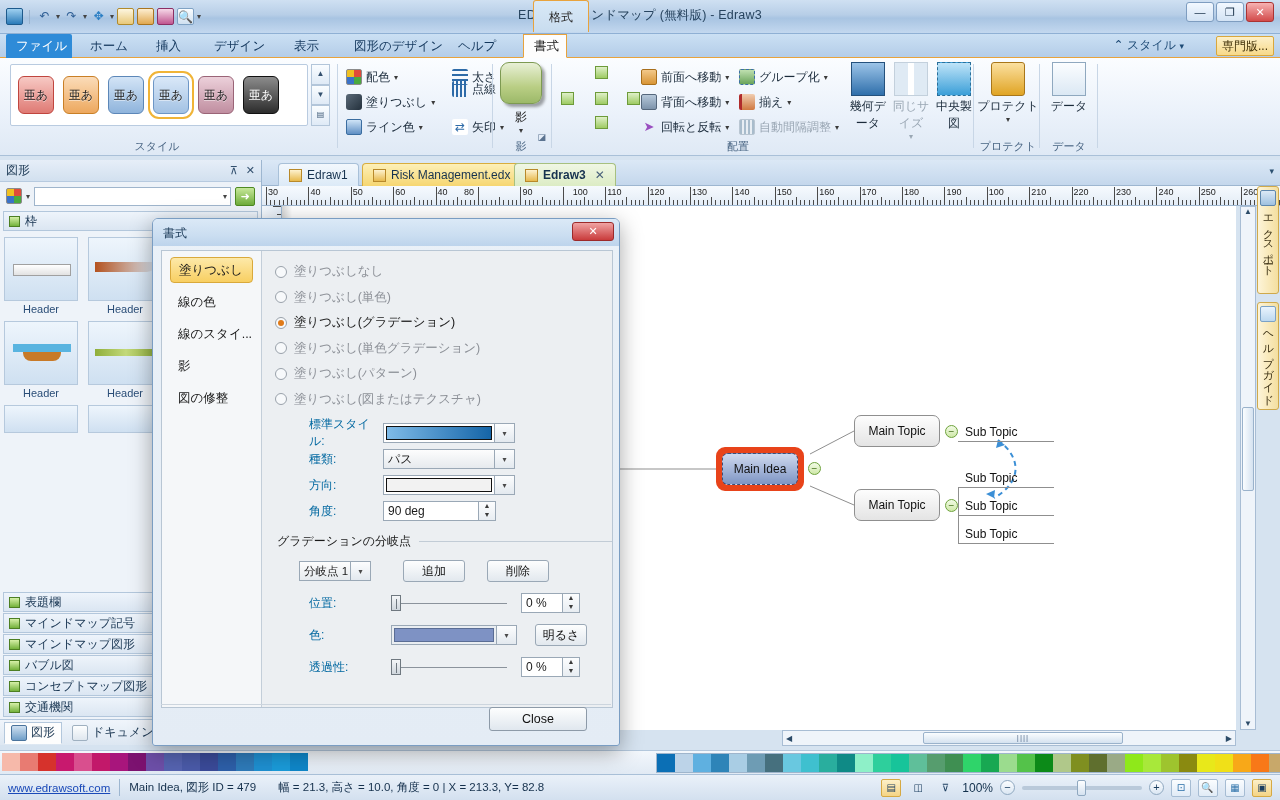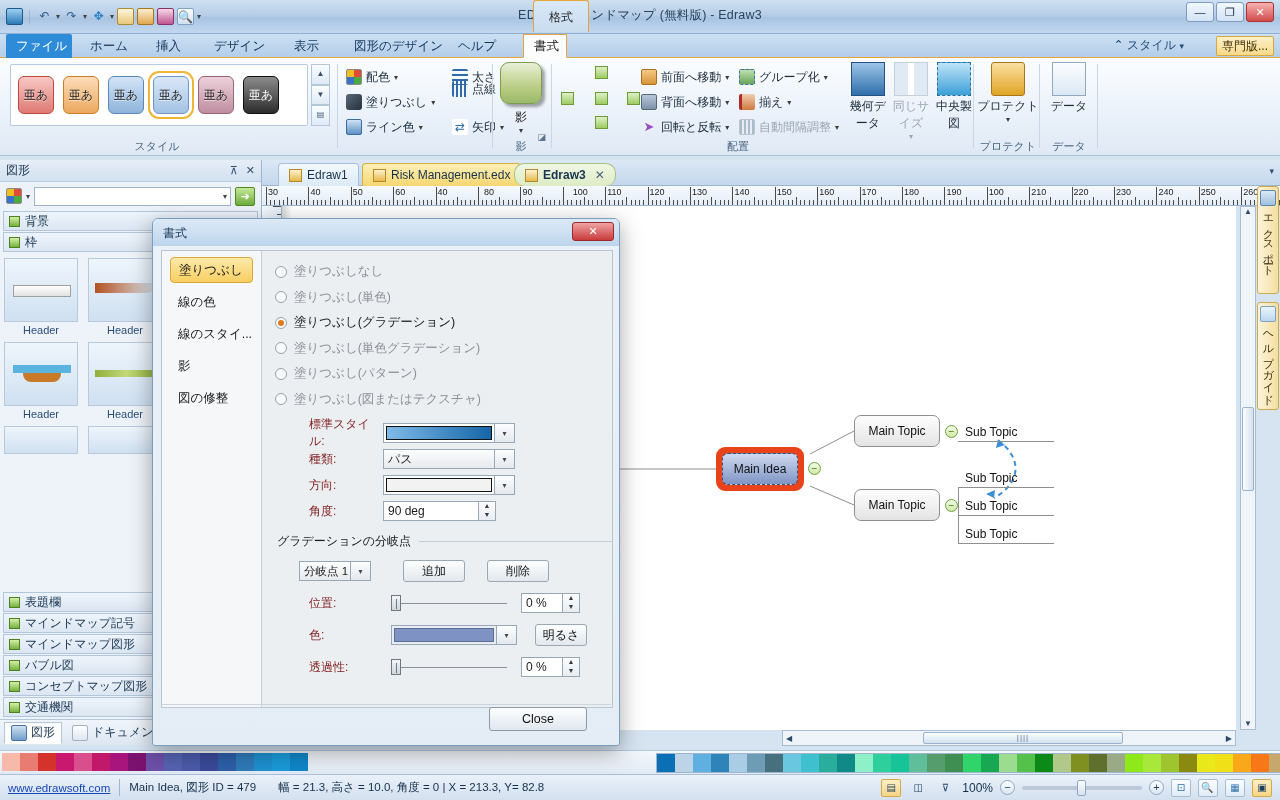--- a/index.html
+++ b/index.html
@@ -144,21 +144,21 @@
   .foottab.act{ background:#fdfdfd; border:1px solid #b3c7dc; border-bottom-color:#fdfdfd;}
 
   
   #doctabs{ position:absolute; left:262px; top:160px; width:1018px; height:26px;
     background:linear-gradient(#dbe8f6,#c4d7ec); border-bottom:1px solid #9db6d0;text-align:right;}
   .dtab{ position:absolute; top:3px; height:23px; display:flex; align-items:center; gap:5px;
     padding:0 10px; font-size:12px; border:1px solid #a8c0d8; border-bottom:none;
     border-top-left-radius:4px; border-top-right-radius:4px; color:#16324f;}
   .dtab.t1{ background:linear-gradient(#f3f8fd,#dceaf7);}
   .dtab.t2{ background:linear-gradient(#fdf0b8,#f6d671); border-color:#d9ad3e;}
-  .dtab.t3{ background:linear-gradient(#f0f7e4,#dcecc4); border-color:#a7c080; font-weight:bold;border-radius:10px;}
+  .dtab.t3{ background:linear-gradient(#f0f7e4,#dcecc4); border-color:#a7c080; font-weight:bold;}
   .doc-ic{width:13px;height:13px;background:linear-gradient(#fdf2cf,#e7b94c);border:1px solid #b8892a;position:relative;}
   #tabs-caret{position:absolute;right:6px;top:6px;font-size:9px;color:#2c5070;}
 
   
   #hruler{ position:absolute; left:262px; top:186px; width:1018px; height:20px;
     background:linear-gradient(#f6fafe,#e3ecf6); border-bottom:1px solid #9db6d0; overflow:hidden;}
   #vruler{ position:absolute; left:262px; top:206px; width:20px; height:524px;
     background:linear-gradient(90deg,#f6fafe,#e3ecf6); border-right:1px solid #9db6d0;}
   #canvas{ position:absolute; left:282px; top:206px; width:954px; height:524px;
     background:#fff; overflow:hidden;}
@@ -247,21 +247,21 @@
   .navitem{ height:26px; margin:6px 8px 0; display:flex; align-items:center; padding-left:8px;
     font-size:12.5px; color:#1a1a1a; border-radius:4px;}
   .navitem.sel{ background:linear-gradient(#fde9a9,#f8cf62); border:1px solid #d9a93b;}
   #dlg-main{ position:absolute; left:101px; top:0; right:0; bottom:0; padding:8px 0 0 12px;}
   .radiorow{ height:25.5px; display:flex; align-items:center; gap:7px; font-size:12.5px;}
   .radiorow.dim{ color:#8d9198;}
   .radio{ width:12px;height:12px;border-radius:50%; border:1px solid #9aa2ab; background:#f7f9fb;
     display:flex;align-items:center;justify-content:center;}
   .radio .dot{ width:6px;height:6px;border-radius:50%; background:#e07a18;}
   .frow{ display:flex; align-items:center; height:26px; margin-top:0;}
-  .flabel{ width:108px; font-size:12px; color:#7f1d1d; padding-left:34px;}
+  .flabel{ width:108px; font-size:12px; color:#0369a1; padding-left:34px;}
   .fbox{ height:20px; border:1px solid #9aa8b6; background:#fff; display:flex; align-items:center;}
   .combo{ display:flex; align-items:center; }
   .comboarrow{ width:20px;height:20px; border:1px solid #9aa8b6; border-left:none;
     background:linear-gradient(#fcfdfe,#e3e9ef); font-size:8px; color:#4a4a4a;
     display:flex;align-items:center;justify-content:center;}
   .spinner{ width:17px; height:20px; border:1px solid #9aa8b6; border-left:none;
     background:linear-gradient(#fcfdfe,#e8edf2); display:flex;flex-direction:column;}
   .spinner div{flex:1; font-size:7px; text-align:center; color:#3a3a3a; line-height:8px;}
   .sectiontitle{ font-size:12px; color:#1a1a1a; margin:9px 0 0 2px; display:flex; align-items:center; gap:8px;}
   .sectionline{ flex:1; height:1px; background:#c2ccd6;}
@@ -494,24 +494,20 @@
   <div id="lp-search">
     <span class="ic16" style="background:conic-gradient(#e04b3a 0 25%,#4aa93f 0 50%,#3a72c8 0 75%,#f0c020 0 100%);border:1px solid #8b8b8b"></span>
     <span class="tiny-caret">▾</span>
     <span class="searchbox">
       <span class="cv"></span>
       <span class="tiny-caret" style="padding-right:3px">▾</span>
     </span>
     <span class="gobtn">➜</span>
   </div>
 
-  <div class="stackhdr">
-    <span class="sqgreen"></span>
-    <span>背景</span>
-  </div>
   <div class="stackhdr">
     <span class="sqgreen"></span>
     <span>枠</span>
   </div>
 
   <div id="shapegrid">
     <div class="shapecell">
       <div class="thumb">
           <div style="position:absolute;left:8px;top:26px;width:58px;height:12px;background:linear-gradient(#fff,#e2e2e2);border:1px solid #a0a0a0"></div>
         </div>
@@ -662,21 +658,21 @@
     <div class="tick" style="left: 173.6px; height: 18px;"></div>
     <div class="tick" style="left: 177.84px; height: 5px;"></div>
     <div class="tick" style="left: 182.08px; height: 5px;"></div>
     <div class="tick" style="left: 186.32px; height: 5px;"></div>
     <div class="tick" style="left: 190.56px; height: 5px;"></div>
     <div class="tick" style="left: 194.8px; height: 8px;"></div>
     <div class="tick" style="left: 199.04px; height: 5px;"></div>
     <div class="tick" style="left: 203.28px; height: 5px;"></div>
     <div class="tick" style="left: 207.52px; height: 5px;"></div>
     <div class="tick" style="left: 211.76px; height: 5px;"></div>
-    <div class="ticklbl" style="left: 222px;">80</div>
+    <div class="ticklbl" style="left: 202px;">80</div>
     <div class="tick" style="left: 216px; height: 18px;"></div>
     <div class="tick" style="left: 220.24px; height: 5px;"></div>
     <div class="tick" style="left: 224.48px; height: 5px;"></div>
     <div class="tick" style="left: 228.72px; height: 5px;"></div>
     <div class="tick" style="left: 232.96px; height: 5px;"></div>
     <div class="tick" style="left: 237.2px; height: 8px;"></div>
     <div class="tick" style="left: 241.44px; height: 5px;"></div>
     <div class="tick" style="left: 245.68px; height: 5px;"></div>
     <div class="tick" style="left: 249.92px; height: 5px;"></div>
     <div class="tick" style="left: 254.16px; height: 5px;"></div>

